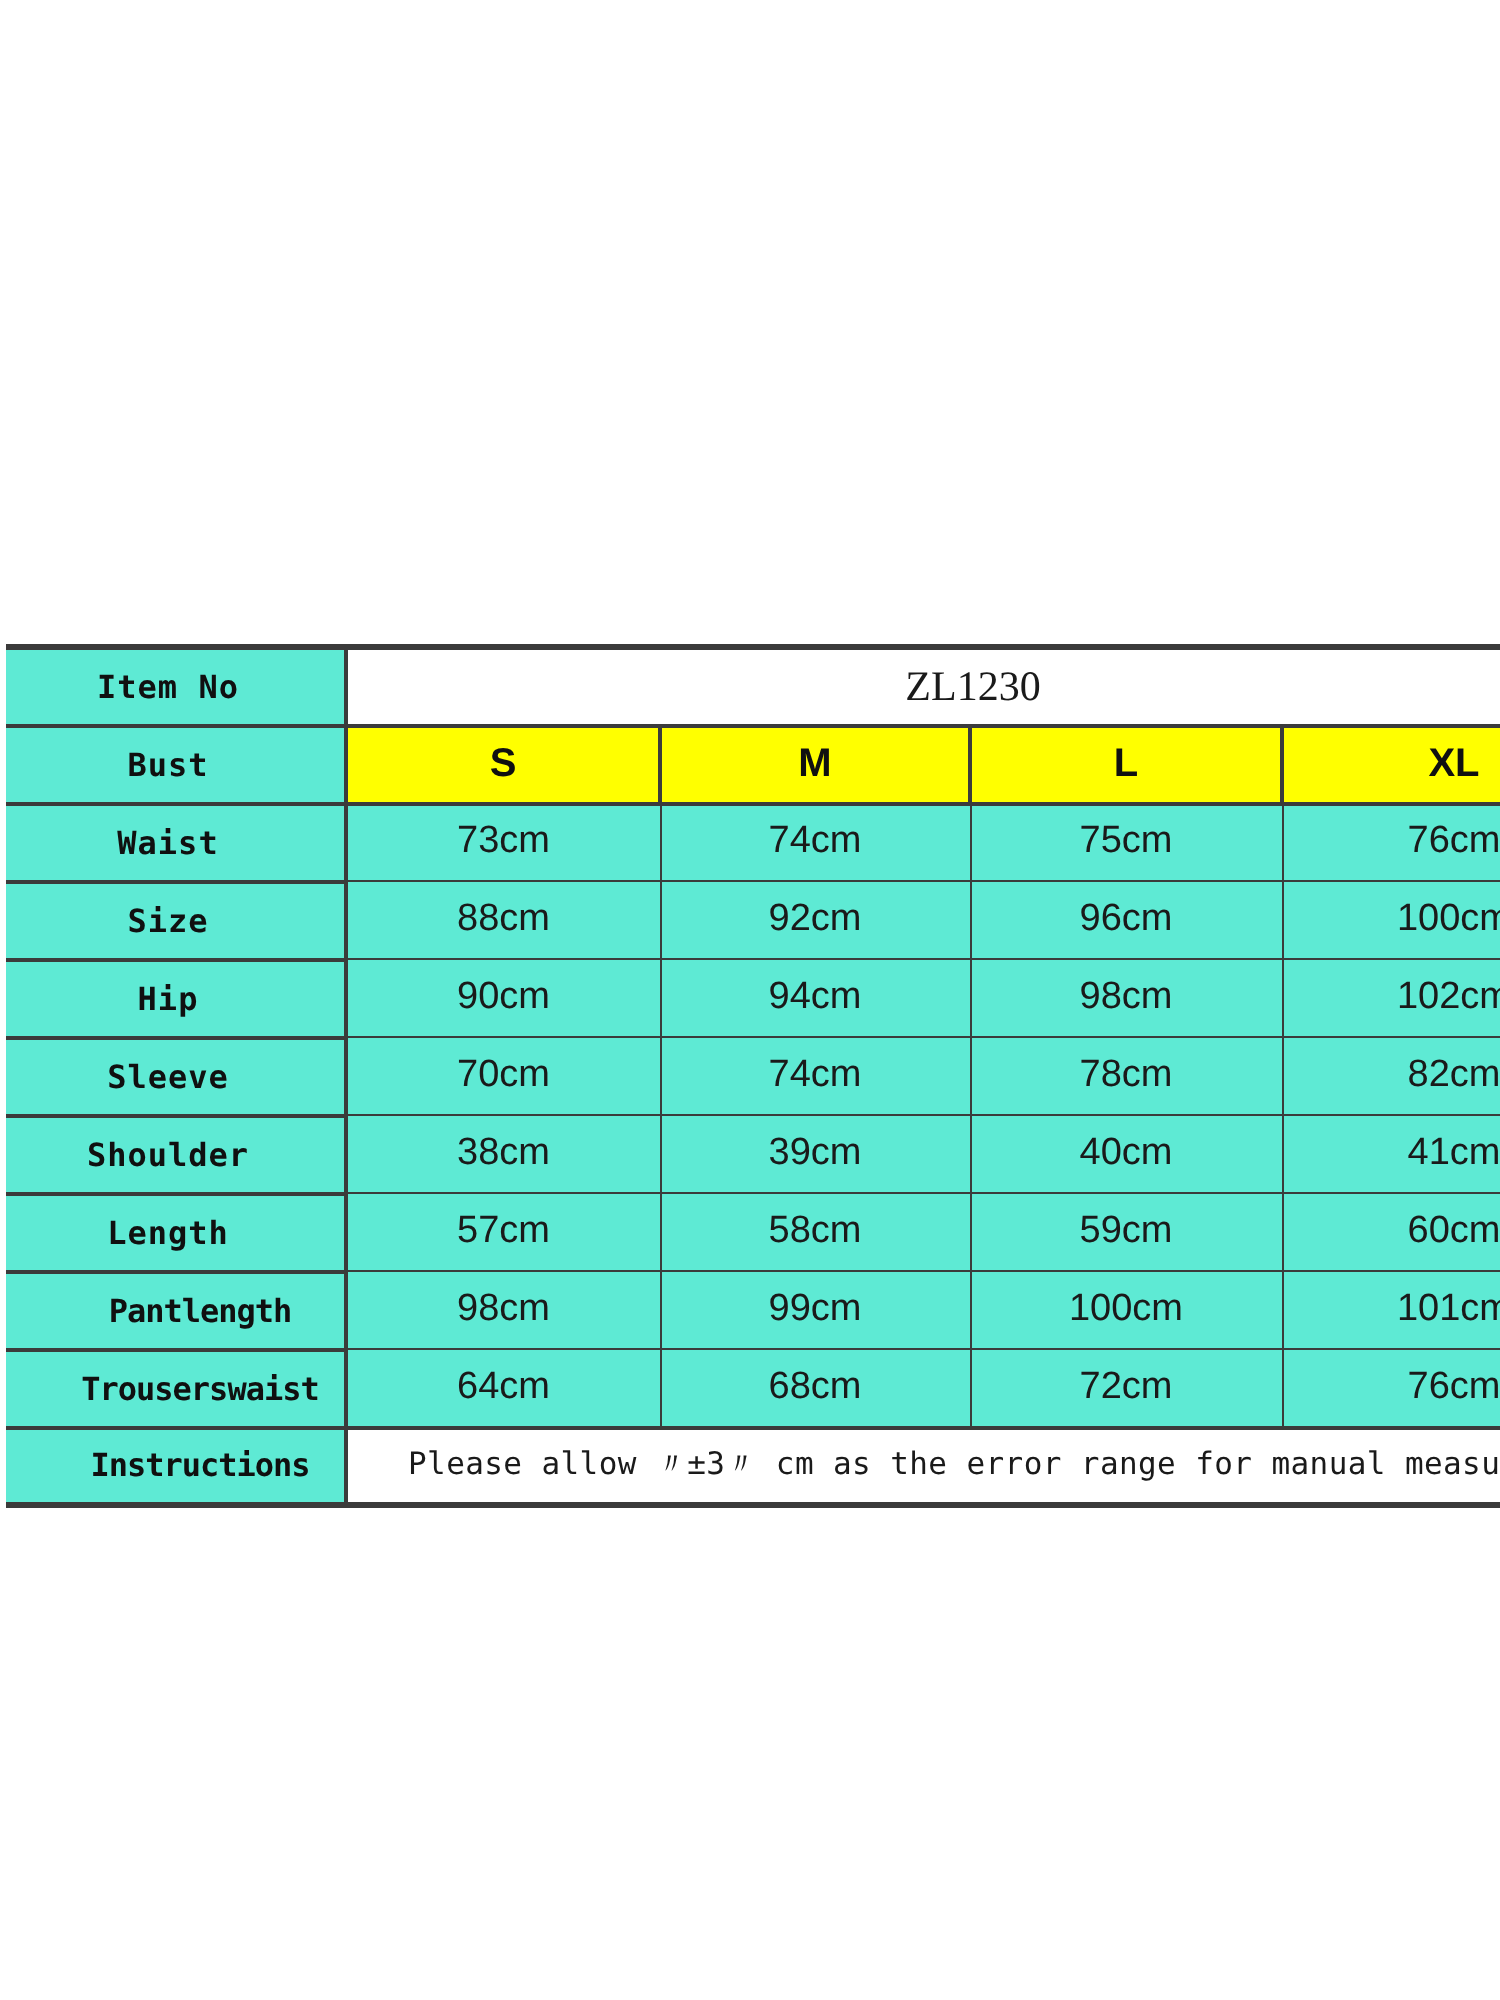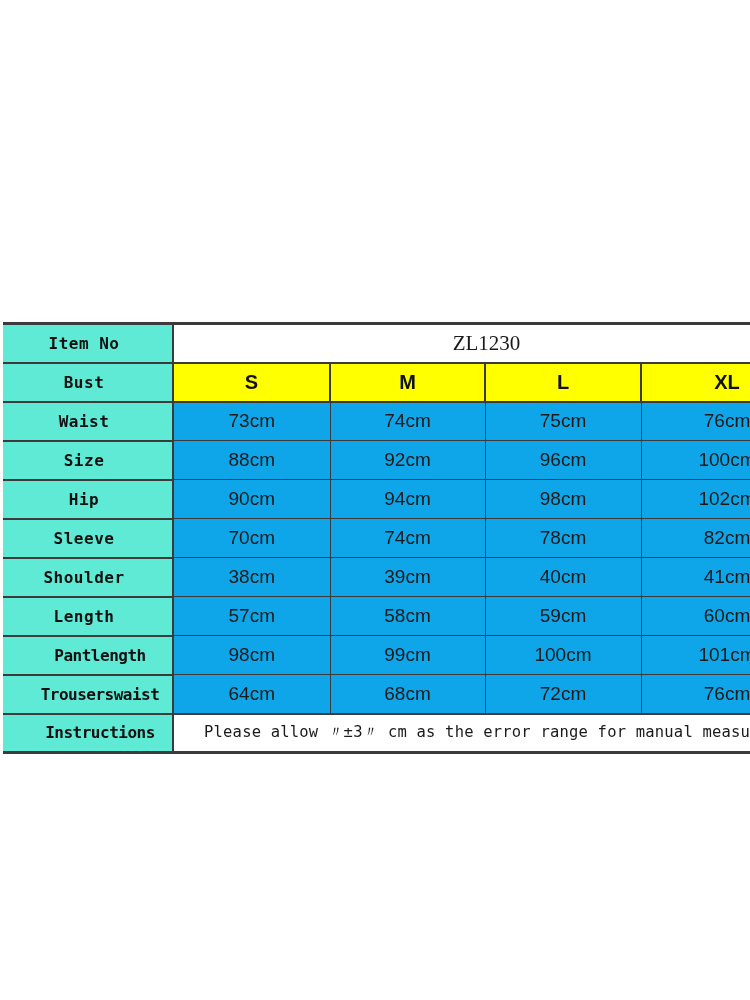--- a/index.html
+++ b/index.html
@@ -77,21 +77,21 @@
     display: block;
     width: 170px;
     margin-left: -4px;
   }
   td.label-cell.narrow .label-text {
     letter-spacing: -0.5px;
     margin-left: 12px;
   }
 
   td.data-cell {
-    background: #0ea5e9;
+    background: #5eead4;
     color: #1a1a1a;
     font-family: "Liberation Sans", sans-serif;
     font-size: 19px;
     text-align: center;
     vertical-align: middle;
     border-top: 1.5px solid #3b3b3b;
     border-bottom: 1.5px solid #3b3b3b;
     border-right: 1.5px solid #3b3b3b;
     padding: 0;
     white-space: nowrap;

